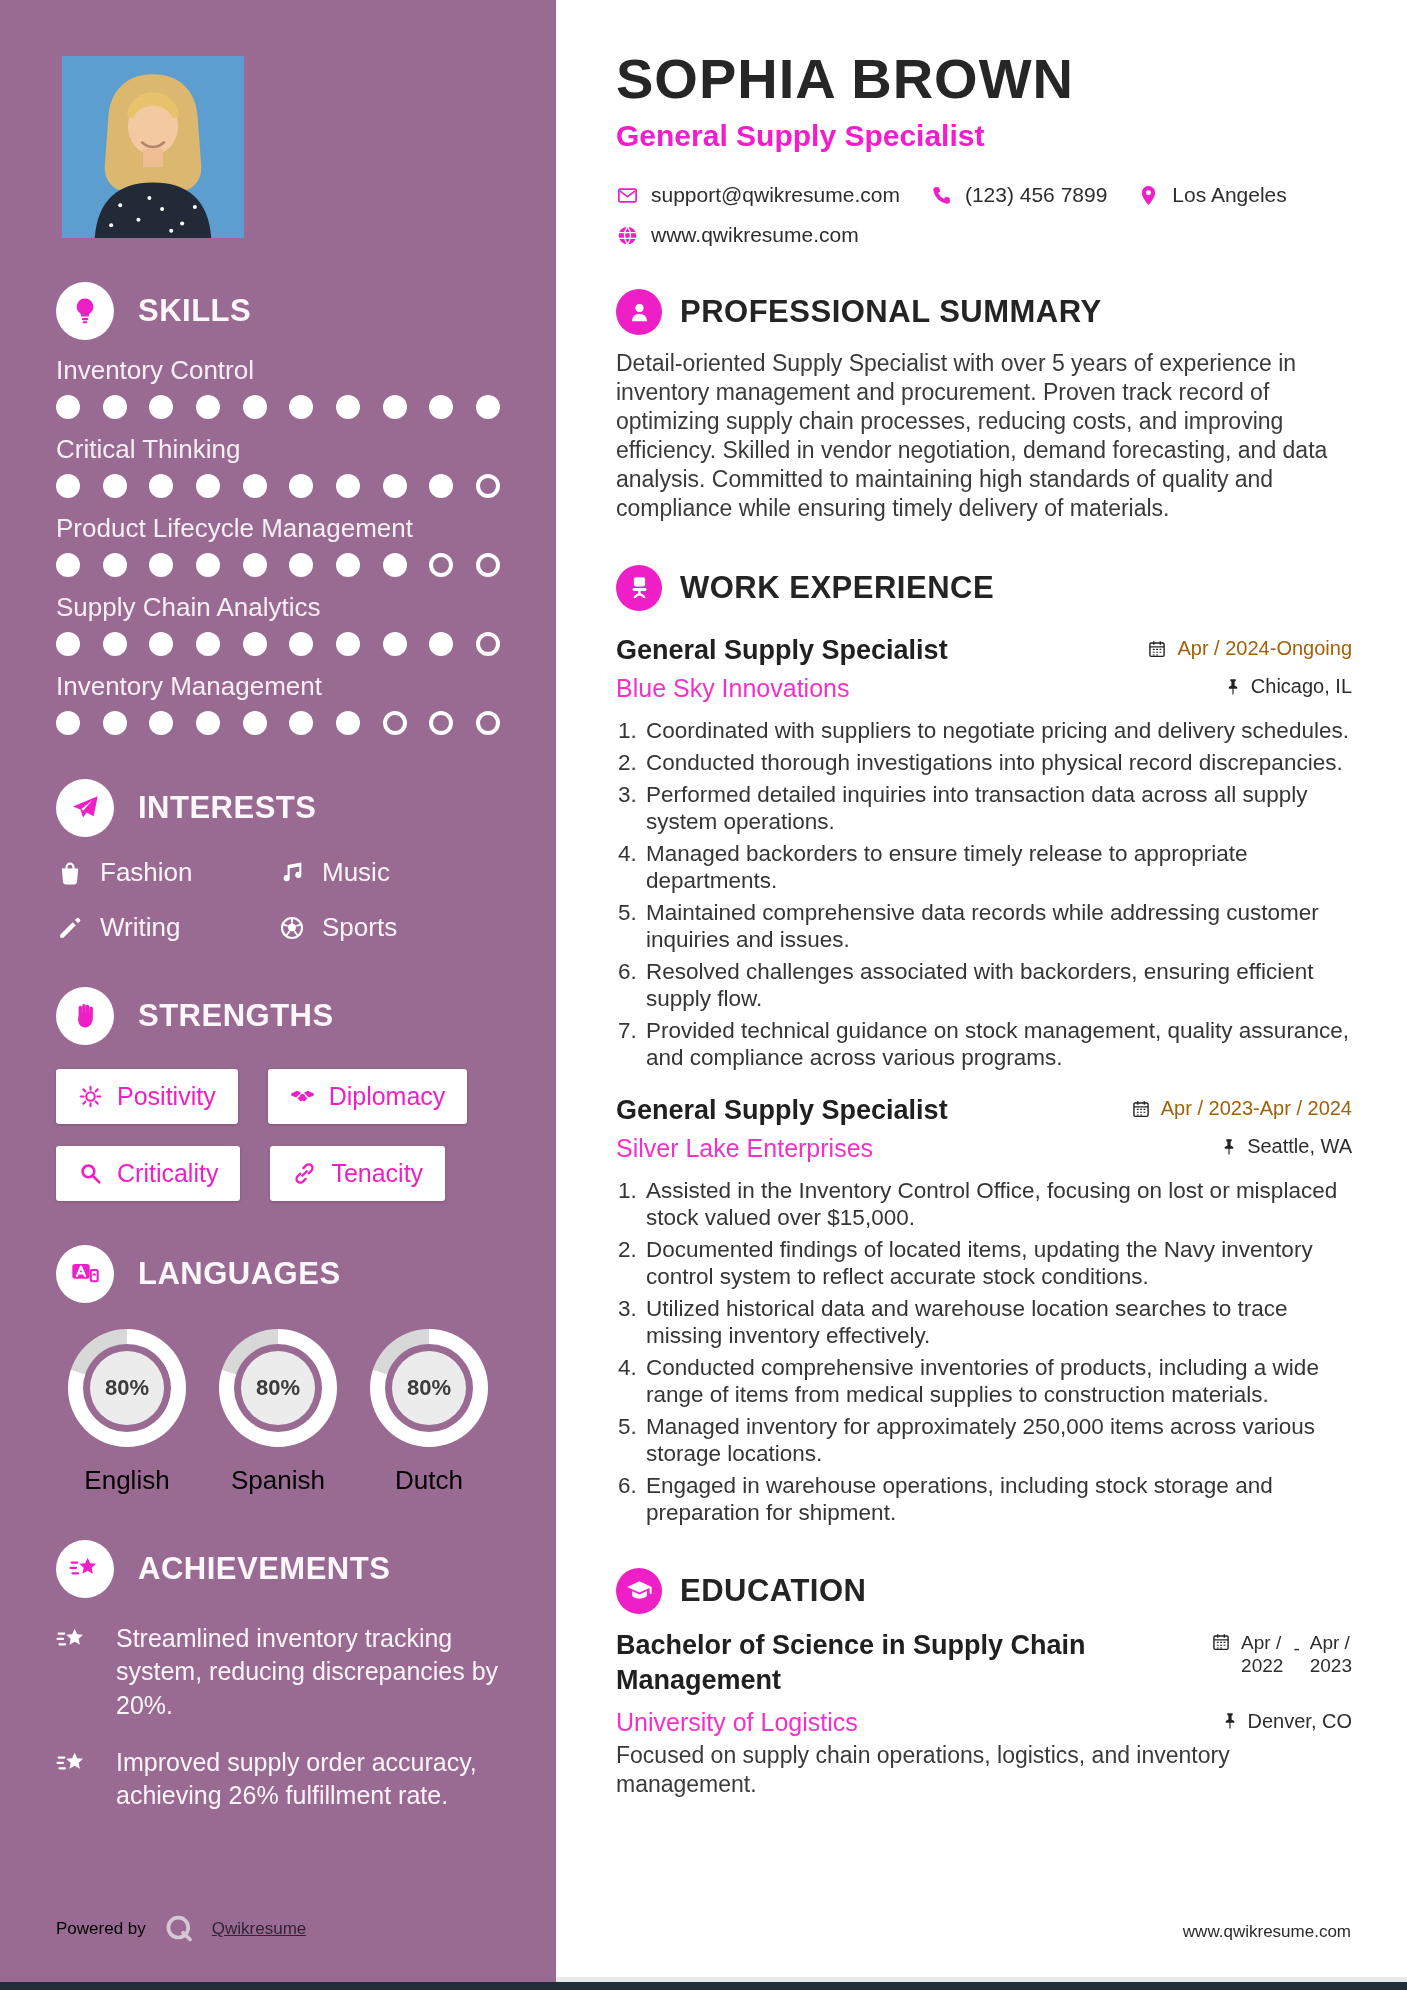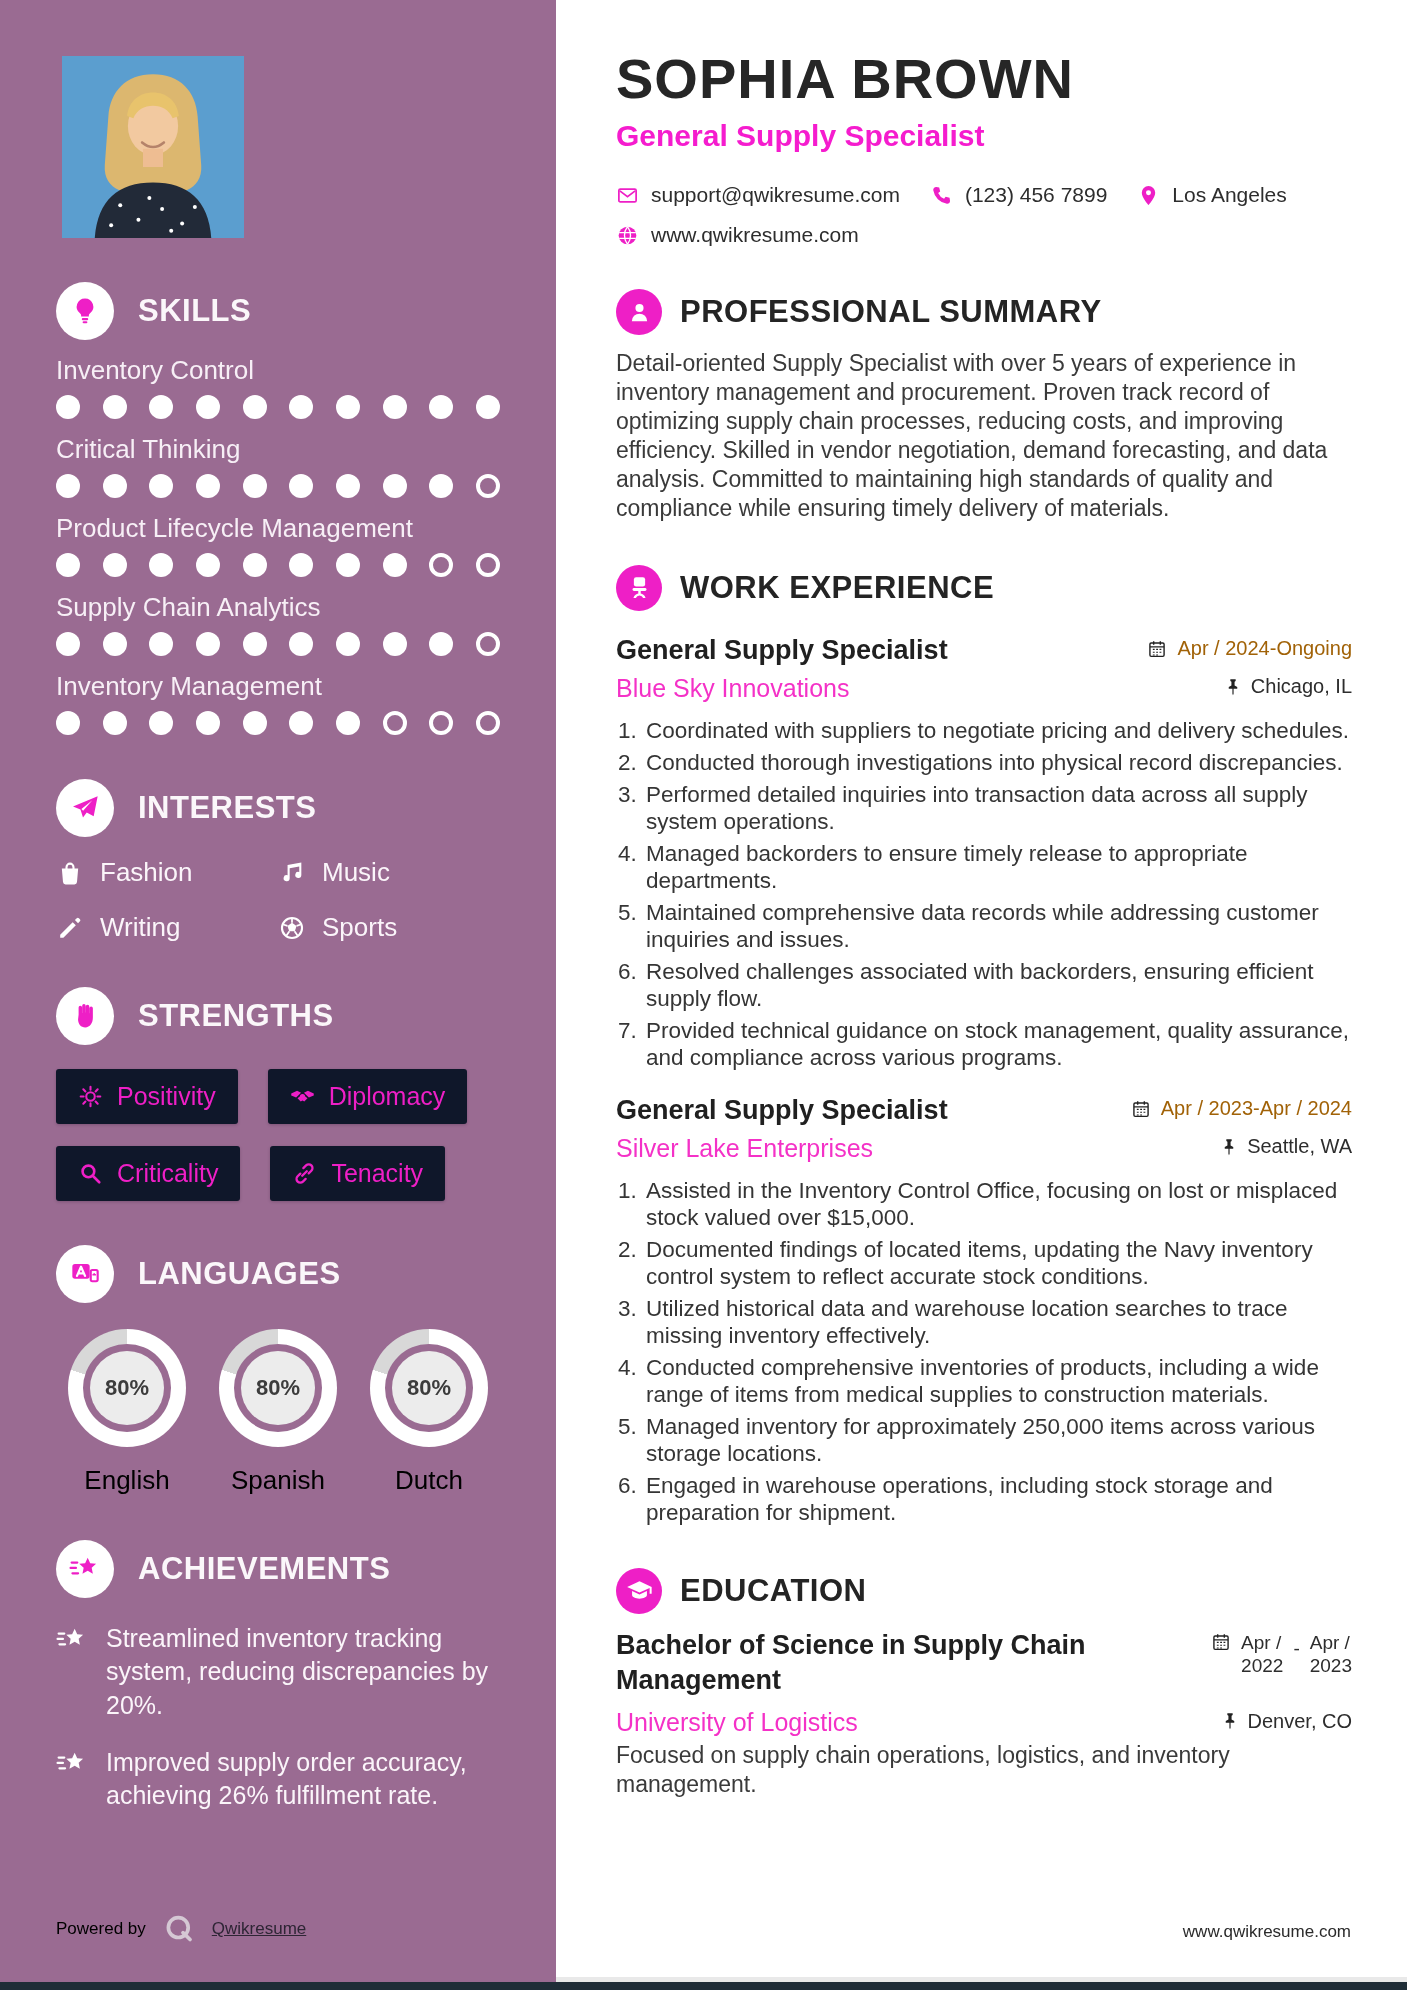--- a/index.html
+++ b/index.html
@@ -23,33 +23,33 @@
   .dot{width:24px;height:24px;border-radius:50%;box-sizing:border-box;}
   .dot.filled{background:#fff;}
   .dot.empty{border:4.5px solid #fff;background:transparent;}
 
   .grid2{display:grid;grid-template-columns:1fr 1fr;row-gap:24px;margin-top:20px;}
   .interest{display:flex;align-items:center;gap:16px;font-size:26px;color:#fbf5fa;}
   .int-icon{width:28px;height:28px;color:#fff;flex:none;display:flex;}
   .int-icon svg{width:28px;height:28px;}
 
   .chips{display:flex;flex-wrap:wrap;gap:22px 30px;margin-top:24px;}
-  .chip{background:#0f172a;color:#ee1fc6;display:inline-flex;align-items:center;gap:14px;padding:13px 22px;border-radius:3px;font-size:25px;font-weight:500;box-shadow:0 1px 3px rgba(40,20,40,.25);}
+  .chip{background:#ffffff;color:#ee1fc6;display:inline-flex;align-items:center;gap:14px;padding:13px 22px;border-radius:3px;font-size:25px;font-weight:500;box-shadow:0 1px 3px rgba(40,20,40,.25);}
   .chip-icon{width:25px;height:25px;display:flex;flex:none;}
   .chip-icon svg{width:25px;height:25px;}
 
   .langs{display:flex;justify-content:space-between;margin-top:26px;padding:0 4px;}
   .lang{display:flex;flex-direction:column;align-items:center;width:134px;}
   .donut{width:118px;height:118px;border-radius:50%;position:relative;}
   .hole{position:absolute;inset:15px;border-radius:50%;background:#9a6b92;}
   .inner{position:absolute;inset:22px;border-radius:50%;background:#ececec;display:flex;align-items:center;justify-content:center;}
   .pct{font-size:22px;font-weight:700;color:#3c3c3c;}
   .lang-label{margin-top:18px;font-size:26px;color:#000000;}
 
-  .ach{display:flex;gap:18px;margin-top:24px;align-items:flex-start;}
+  .ach{display:flex;gap:28px;margin-top:24px;align-items:flex-start;}
   .ach-icon{width:32px;height:32px;color:#fff;flex:none;display:flex;margin-top:2px;}
   .ach-icon svg{width:32px;height:32px;}
   .ach p{margin:0;font-size:25px;line-height:1.33;color:#fbf5fa;}
 
   .side-footer{position:absolute;bottom:44px;left:56px;display:flex;align-items:center;gap:12px;}
   .powered{font-size:17px;color:#000000;}
   .q-logo{width:34px;height:34px;color:#d5c8d4;display:flex;margin:0 4px;}
   .q-logo svg{width:34px;height:34px;}
   .brand-link{font-size:17px;color:#2e2535;text-decoration:underline;font-weight:500;}
 

